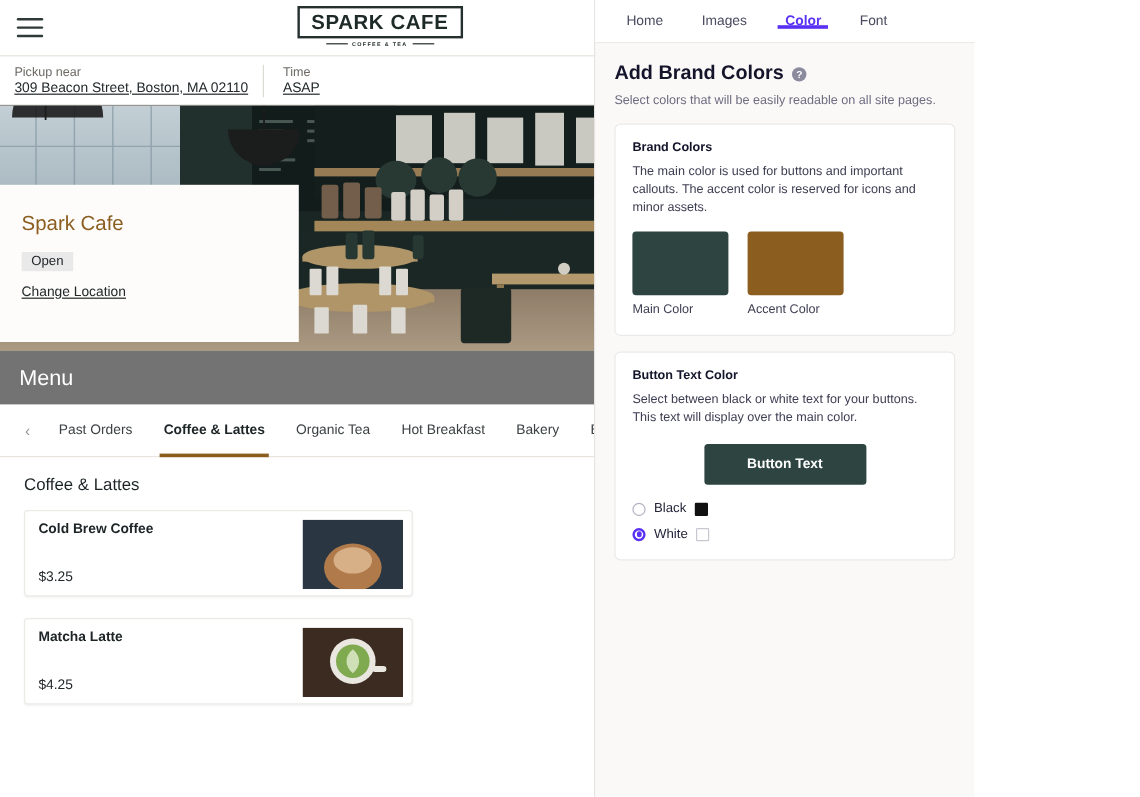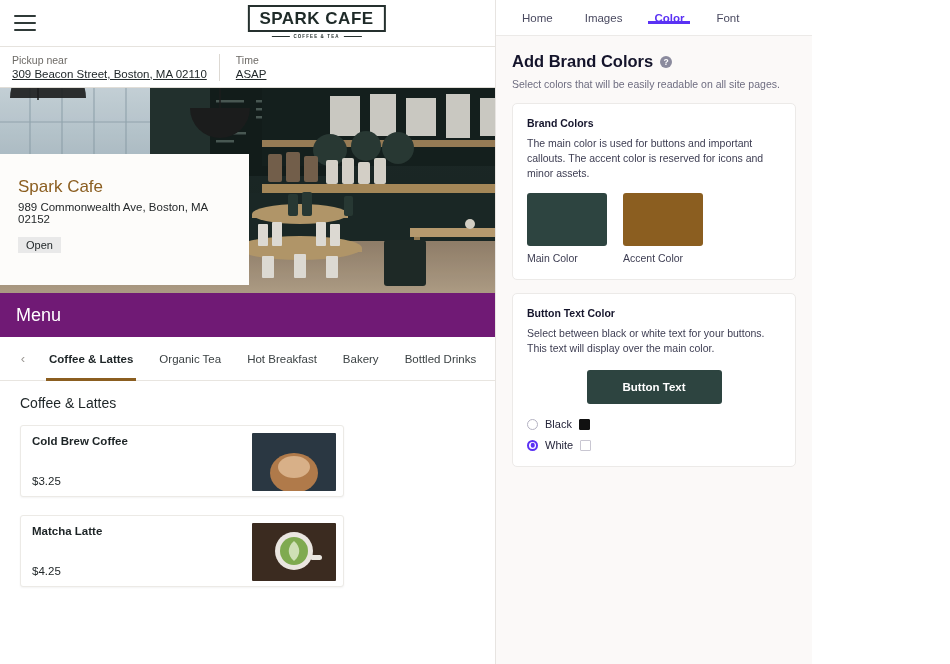--- a/index.html
+++ b/index.html
@@ -323,38 +323,39 @@
         <rect x="496" y="118" width="18" height="12" fill="#c65a2d" opacity=".75"></rect>
         <g fill="#3c4b45" opacity=".85">
             <rect x="586" y="60" width="30" height="44" rx="2"></rect>
             <circle cx="560" cy="76" r="9"></circle>
           </g>
         <rect x="0" y="0" width="633" height="205" fill="#14201d" opacity=".1"></rect>
       </svg>
 
       <div class="store-card">
         <div class="store-name" style="color: rgb(139, 94, 32);">Spark Cafe</div>
-        <div class="store-addr">989 Commonwealth Ave, Boston, MA 02152</div>
         <span class="store-open">Open</span>
-      </div>
-    </div>
-
-    <div class="menubar" style="background: #701a75;">
+        <a class="store-change">Change Location</a>
+      </div>
+    </div>
+
+    <div class="menubar" style="background: #737373;">
       <h2>Menu</h2>
       <div class="search-pill">
         <svg class="mag" width="13" height="13" viewBox="0 0 16 16">
           <circle cx="6.8" cy="6.8" r="4.6" fill="none" stroke="#8b5e20" stroke-width="1.7"></circle>
           <line x1="10.3" y1="10.3" x2="14.4" y2="14.4" stroke="#8b5e20" stroke-width="1.9" stroke-linecap="round"></line>
         </svg>
         <span class="search-ph">Search Menu</span>
       </div>
     </div>
 
     <div class="cattabs">
       <div class="cat-arrow">‹</div>
+      <div class="cat">Past Orders</div>
       <div class="cat active" style="--acc: #8b5e20;">Coffee &amp; Lattes</div>
       <div class="cat">Organic Tea</div>
       <div class="cat">Hot Breakfast</div>
       <div class="cat">Bakery</div>
       <div class="cat">Bottled Drinks</div>
     </div>
 
     <div class="menu-body">
       <div class="section-title">Coffee &amp; Lattes</div>
       <div class="cards">

